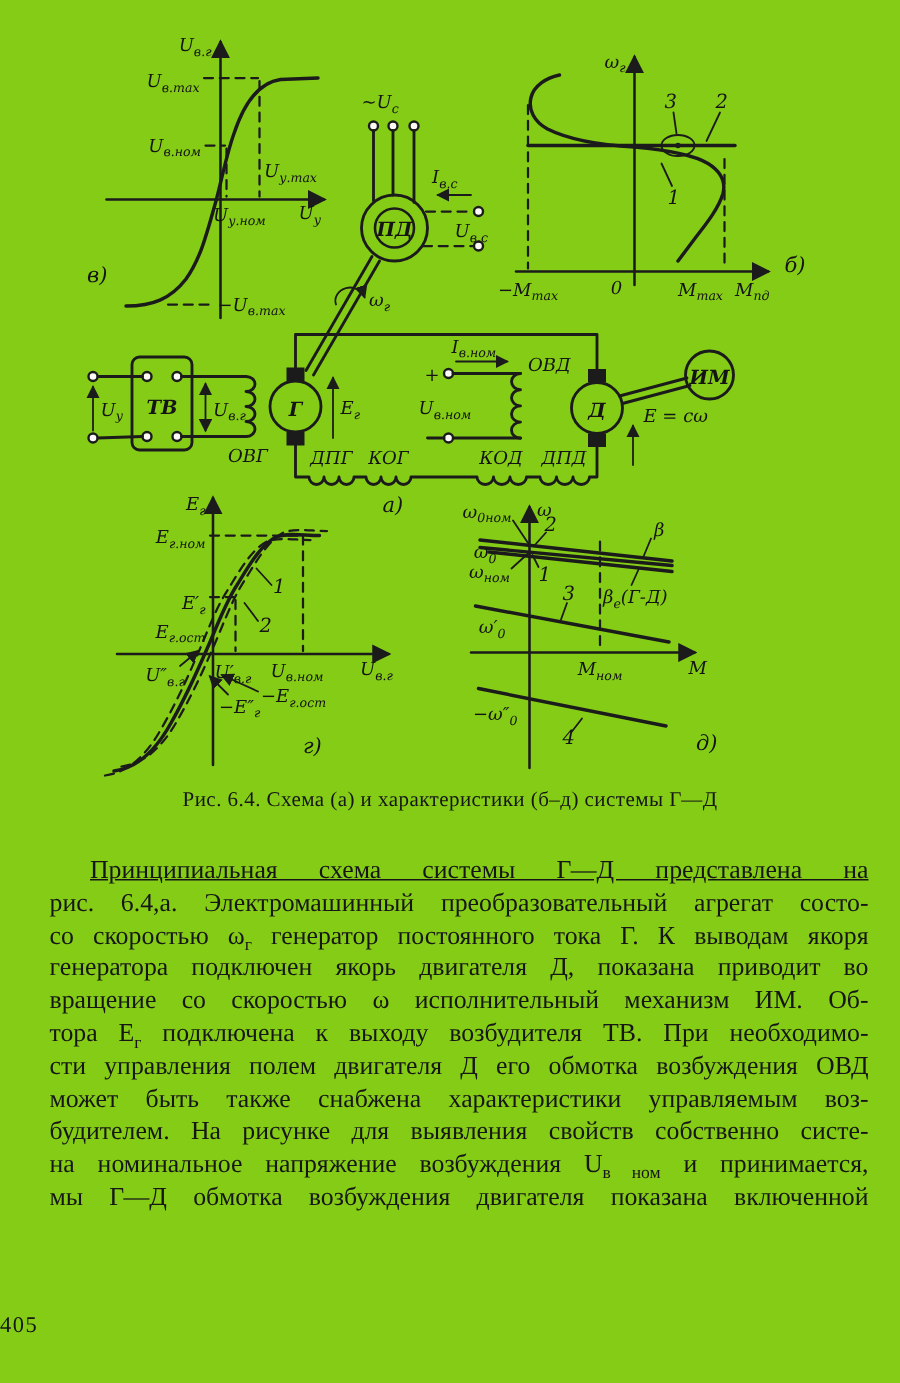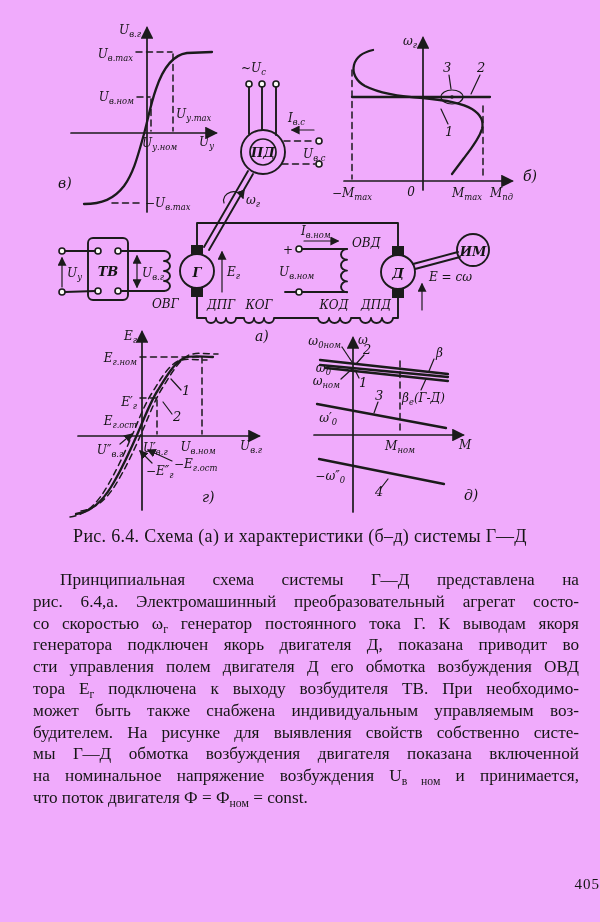--- a/index.html
+++ b/index.html
@@ -1,50 +1,50 @@
 <!DOCTYPE html>
 <html><head>
 <meta charset="utf-8">
 <style>
   html,body{margin:0;padding:0;}
   .page{
     position:relative; width:600px; height:922px;
-    background:#f0abfc; overflow:hidden;
+    background:#84cc16; overflow:hidden;
     font-family:"Liberation Serif", serif; color:#161616;
   }
   .figure{position:absolute; left:0; top:0; width:600px; height:520px;}
 
   
   .s{stroke:#1b1b1b; fill:none; stroke-width:1.7; stroke-linecap:round; stroke-linejoin:round;}
   .w{stroke-width:1.9;}
   .c{stroke-width:2.3;}
   .d{stroke-dasharray:6 4.5; stroke-width:1.5;}
   .thin{stroke-width:1.2;}
   .fl{font:italic 12px "DejaVu Serif", serif; fill:#141414;}
   .ml{font:italic bold 13px "DejaVu Serif", serif; fill:#141414;}
   .pl{font:italic 14px "DejaVu Serif", serif; fill:#141414;}
   .num{font:italic 13px "DejaVu Serif", serif; fill:#141414;}
   .term{fill:#fbfaf6; stroke:#1b1b1b; stroke-width:1.6;}
   .brush{fill:#1b1b1b; stroke:none;}
 
   .caption{
     position:absolute; left:0; top:526; width:600px; top:526px;
-    text-align:center; font-size:18px; letter-spacing:.3px;
+    text-align:center; font-size:14px; letter-spacing:.3px;
   }
   .body-text{
     position:absolute; left:33px; top:569px; width:546px;
     font-size:17.2px; line-height:21.8px;
   }
   .bl{text-align:justify; text-align-last:justify; white-space:nowrap;}
-  .bl.first{text-indent:27px;}
+  .bl.first{text-indent:27px;text-decoration:underline;}
   .bl.last{text-align-last:left; white-space:normal;}
   sub{font-size:68%; line-height:0;}
   .page-number{
     position:absolute; left:0; top:876px; width:600px;
-    text-align:right; font-size:15px; letter-spacing:1px;
+    text-align:left; font-size:15px; letter-spacing:1px;
   }
 </style>
 </head>
 <body>
 
 <div class="page">
 
 <svg class="figure" viewBox="0 0 600 520">
   <defs>
     <marker id="ah" viewBox="0 0 10 10" refX="8.5" refY="5" markerWidth="7.5" markerHeight="7.5" orient="auto-start-reverse">
@@ -244,24 +244,24 @@
   </g>
 </svg>
 
 <div class="caption">Рис. 6.4. Схема (а) и характеристики (б–д) системы Г—Д</div>
 
 <div class="body-text">
   <div class="bl first">Принципиальная схема системы Г—Д представлена на</div>
   <div class="bl">рис. 6.4,а. Электромашинный преобразовательный агрегат состо-</div>
   <div class="bl">со скоростью ω<sub>г</sub> генератор постоянного тока Г. К выводам якоря</div>
   <div class="bl">генератора подключен якорь двигателя Д, показана приводит во</div>
+  <div class="bl">вращение со скоростью ω исполнительный механизм ИМ. Об-</div>
+  <div class="bl">тора Е<sub>г</sub> подключена к выходу возбудителя ТВ. При необходимо-</div>
   <div class="bl">сти управления полем двигателя Д его обмотка возбуждения ОВД</div>
-  <div class="bl">тора Е<sub>г</sub> подключена к выходу возбудителя ТВ. При необходимо-</div>
-  <div class="bl">может быть также снабжена индивидуальным управляемым воз-</div>
+  <div class="bl">может быть также снабжена характеристики управляемым воз-</div>
   <div class="bl">будителем. На рисунке для выявления свойств собственно систе-</div>
+  <div class="bl">на номинальное напряжение возбуждения U<sub>в ном</sub> и принимается,</div>
   <div class="bl">мы Г—Д обмотка возбуждения двигателя показана включенной</div>
-  <div class="bl">на номинальное напряжение возбуждения U<sub>в ном</sub> и принимается,</div>
-  <div class="bl last">что поток двигателя Ф = Ф<sub>ном</sub> = const.</div>
 </div>
 
 <div class="page-number">405</div>
 
 </div>
 
 </body></html>

